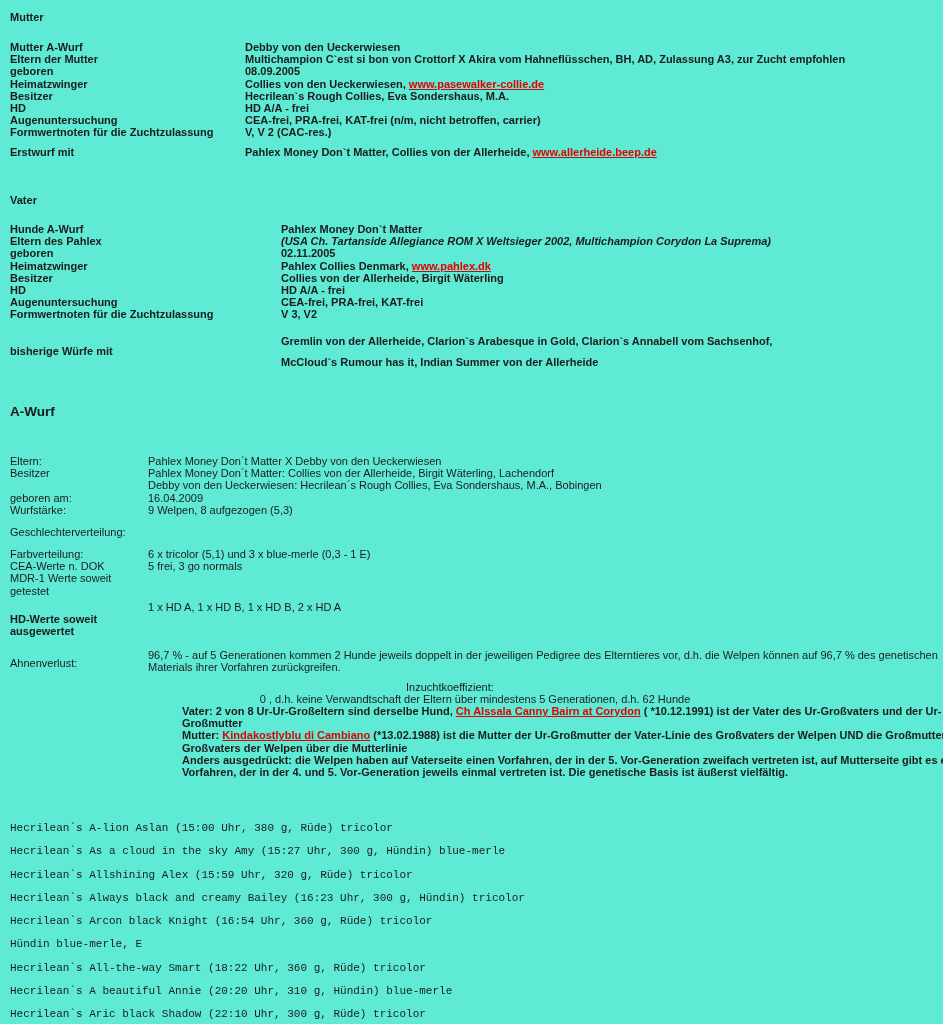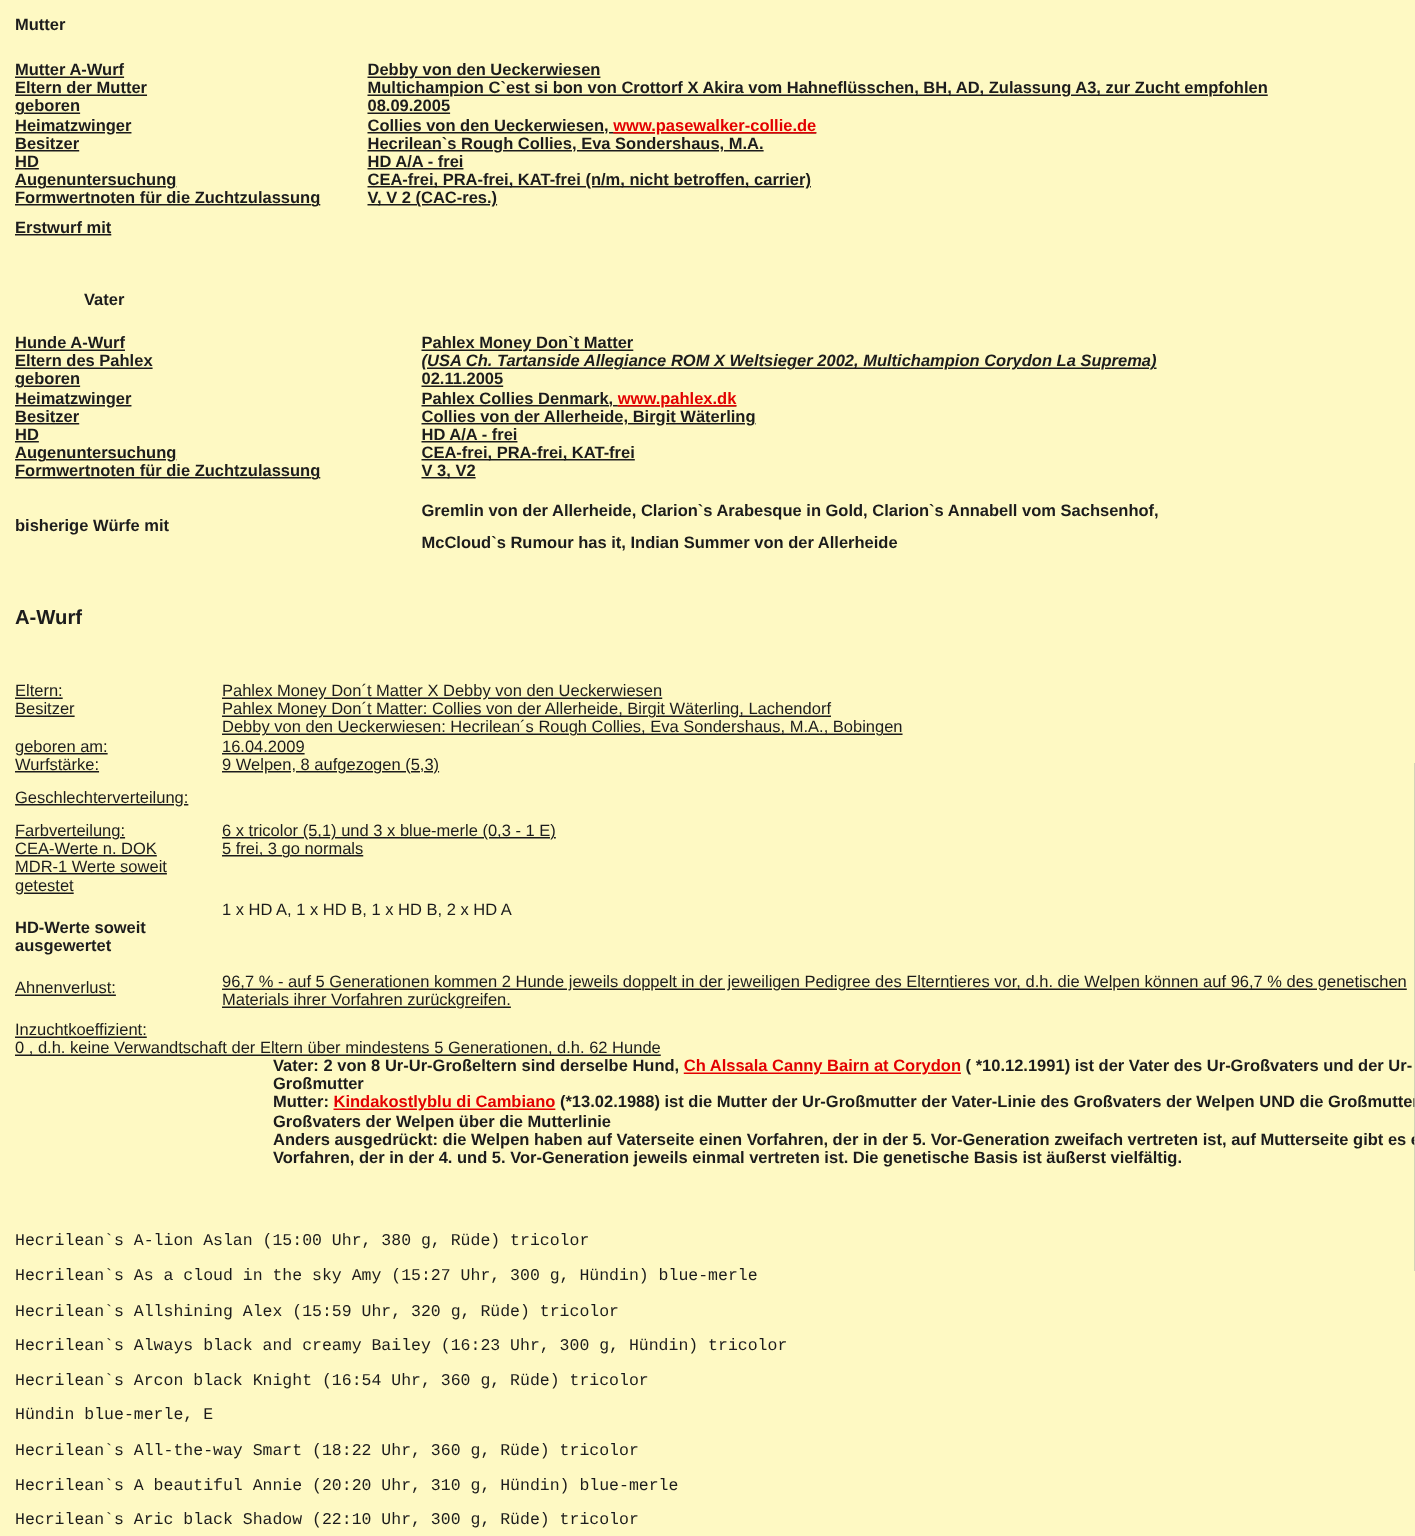--- a/index.html
+++ b/index.html
@@ -1,28 +1,28 @@
 <!DOCTYPE html>
 <html><head>
 <meta charset="utf-8">
 <style>
   * { margin:0; padding:0; box-sizing:border-box; }
   html,body { background:#b1b3b1; }
   .page {
     position:relative; width:943px; height:1024px; overflow:hidden;
-    background:#fef9c3; color:#1c1c1c;
+    background:#5eead4; color:#1c1c1c;
     font-family:"Liberation Sans", sans-serif; font-size:11px;
   }
   .abs { position:absolute; }
   .bold { font-weight:bold; }
   .italic { font-style:italic; }
   .h1 { font-weight:bold; font-size:11px; }
   .h2 { font-weight:bold; font-size:13.5px; }
   .tbl { display:block; }
-  .row { display:flex; line-height:12.2px; align-items:flex-start;text-decoration:underline; }
+  .row { display:flex; line-height:12.2px; align-items:center; }
   .lbl { flex:0 0 auto; }
   .val { flex:1 1 auto; }
   .m-lbl { width:235px; }
   .v-lbl { width:271px; }
   .a-lbl { width:138px; }
   .nowrap { white-space:nowrap; }
   .wrap { white-space:normal; }
   a.red { color:#e30000; text-decoration:underline; cursor:pointer; }
   .para { line-height:12.2px;font-weight:bold; }
   .puppy { line-height:23.3px; white-space:nowrap;font-family:Liberation Mono, monospace; }
@@ -64,23 +64,24 @@
       <span class="val nowrap">CEA-frei, PRA-frei, KAT-frei (n/m, nicht betroffen, carrier)</span>
     </div>
     <div class="row">
       <span class="lbl m-lbl">Formwertnoten für die Zuchtzulassung</span>
       <span class="val nowrap">V, V 2 (CAC-res.)</span>
     </div>
   </div>
 
   <div class="abs row bold" style="top:146px;left:10px;width:928px;">
     <span class="lbl m-lbl">Erstwurf mit</span>
-  </div>
-
-  <div class="abs h1" style="top:194px;left:10px;margin-left:46px;">Vater</div>
+    <span class="val nowrap"><span>Pahlex Money Don`t Matter, Collies von der Allerheide, </span><a class="red">www.allerheide.beep.de</a></span>
+  </div>
+
+  <div class="abs h1" style="top:194px;left:10px;">Vater</div>
 
   <div class="abs tbl bold" style="top:223px;left:10px;width:928px;">
     <div class="row">
       <span class="lbl v-lbl">Hunde A-Wurf</span>
       <span class="val nowrap">Pahlex Money Don`t Matter</span>
     </div>
     <div class="row">
       <span class="lbl v-lbl">Eltern des Pahlex</span>
       <span class="val nowrap italic">(USA Ch. Tartanside Allegiance ROM  X  Weltsieger 2002, Multichampion Corydon La Suprema)</span>
     </div>

